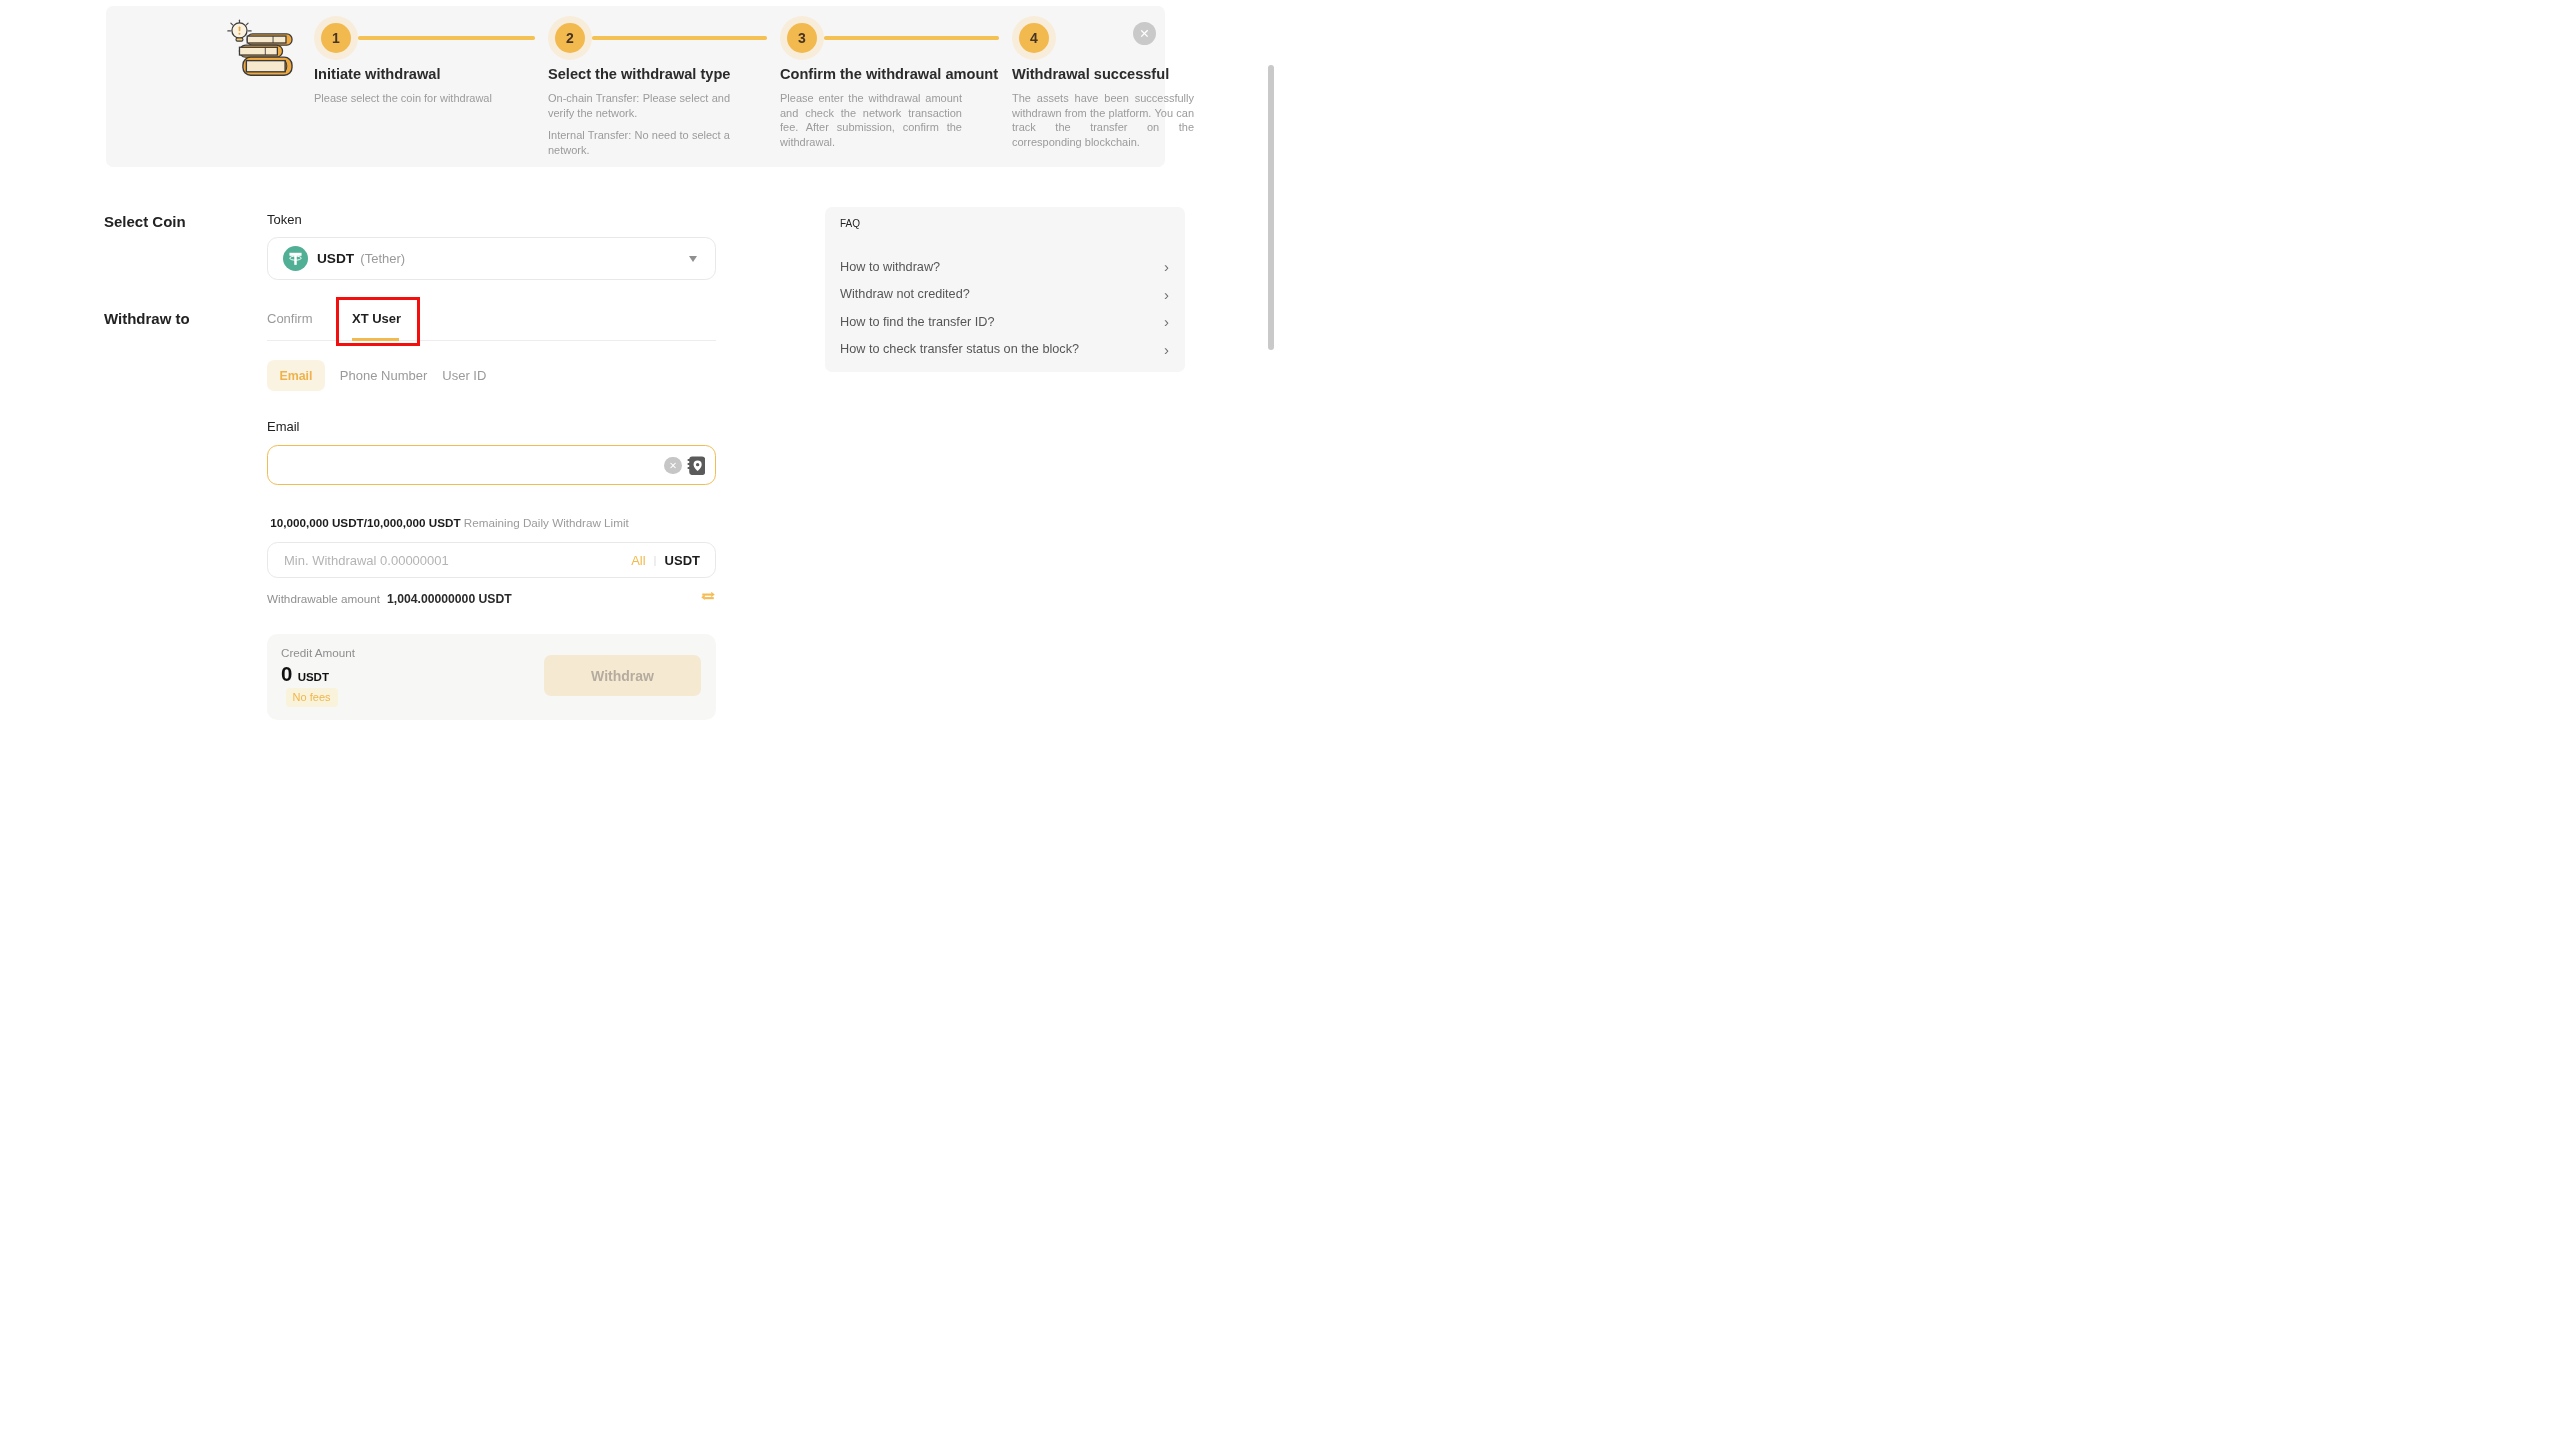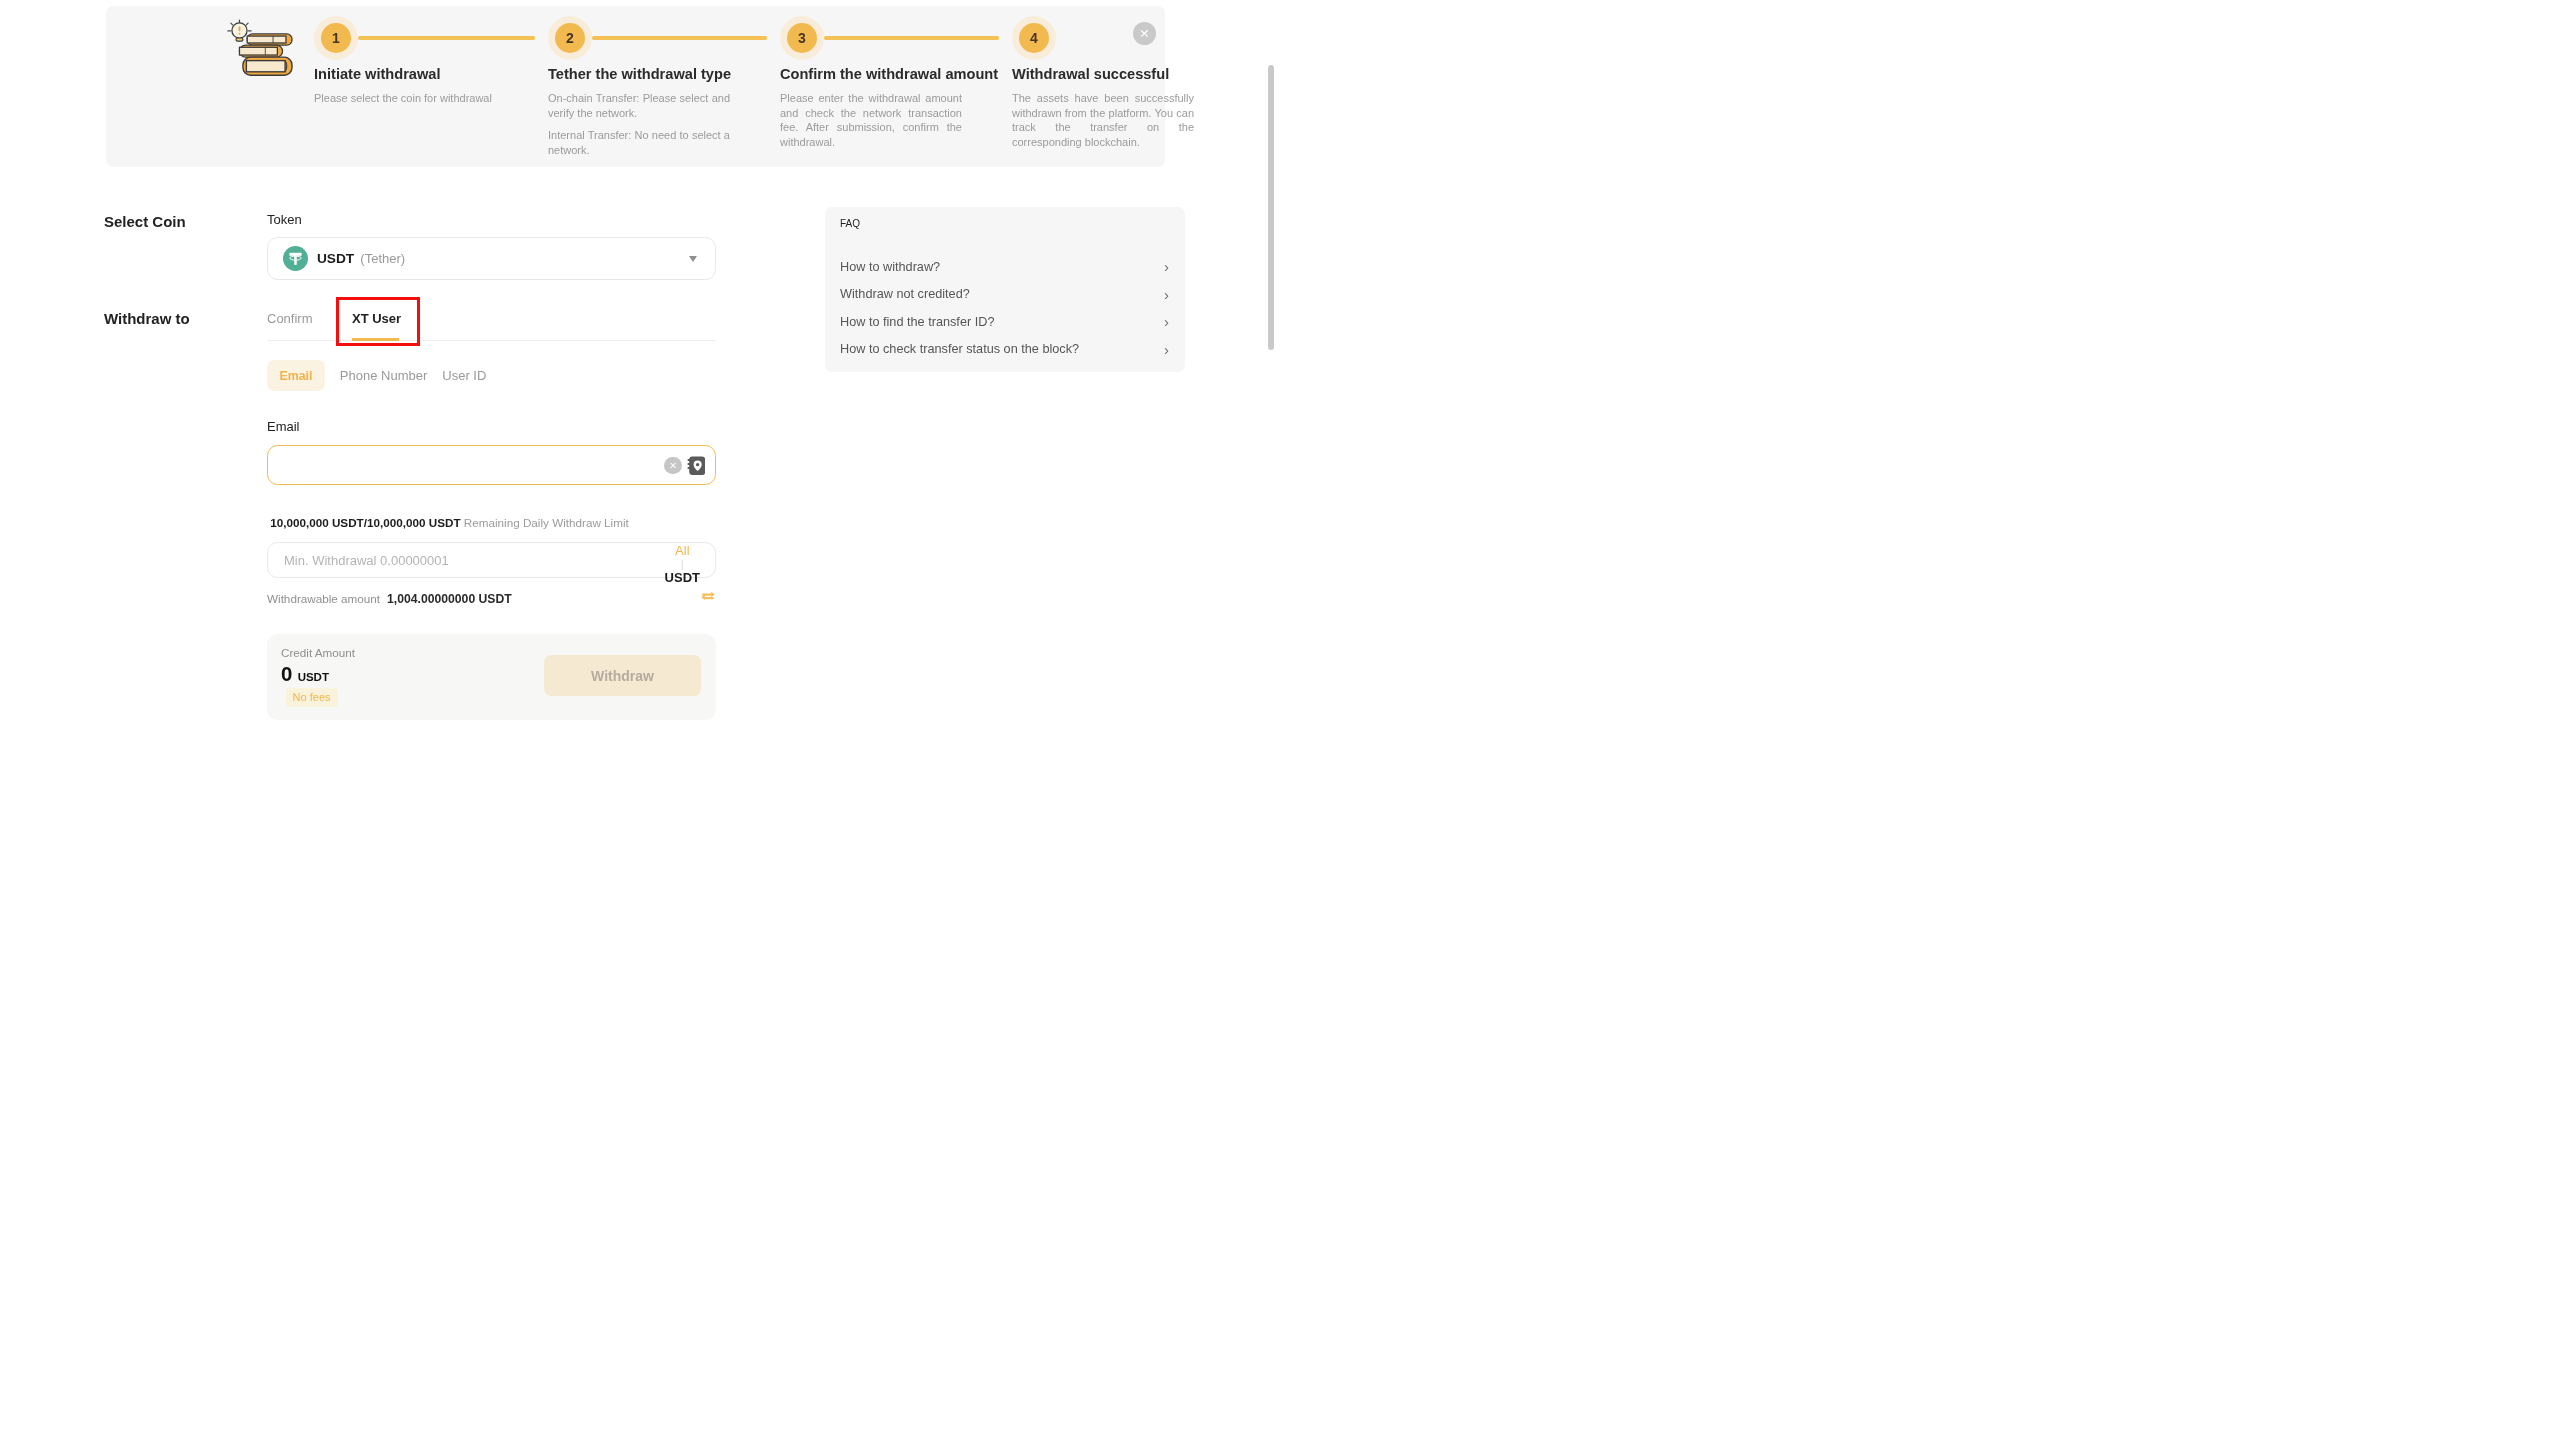--- a/index.html
+++ b/index.html
@@ -77,21 +77,21 @@
   .quantity-label { position:absolute; left:267px; top:514px; font-size:13px; color:#222222;margin-top:34px; }
   .withdraw-limit { position:absolute; right:560px; top:516px; width:531px; text-align:center;
     font-size:11.7px; right:auto; left:184px; width:531px; }
   .limit-strong { font-weight:bold; color:#1c1c1c; }
   .limit-note { color:#9b9b9b; }
   .quantity-field { position:absolute; left:267px; top:542px; width:449px; height:36px;
     border:0.9px solid #e8e8e8; border-radius:10.6px; background:#ffffff; }
   .quantity-field input { position:absolute; left:16px; top:0; width:319px; height:100%; border:none;
     outline:none; font-size:13px; color:#0f766e; background:transparent; }
   .quantity-field input::placeholder { color:#b4b4b4; opacity:1; }
-  .qty-controls { position:absolute; right:15px; top:0; height:100%; display:flex; align-items:center;flex-direction:column; }
+  .qty-controls { position:absolute; right:15px; top:0; height:100%; display:flex; align-items:center; }
   .all-button { font-size:13px; color:#f2b94f; cursor:pointer; }
   .qty-divider { margin:0 8px; color:#dcdcdc; font-size:11.5px; }
   .qty-unit { font-size:13px; font-weight:bold; color:#1c1c1c; }
 
   .withdrawable-row { position:absolute; left:267px; top:592px; font-size:11.7px; color:#909090; }
   .withdrawable-value { margin-left:7px; font-size:12.2px; font-weight:bold; color:#2a2a2a; }
   .convert-button { position:absolute; left:700px; top:588px; width:16px; height:16px; cursor:pointer; }
 
   
   .credit-card { position:absolute; left:267px; top:634px; width:449px; height:86px;
@@ -173,21 +173,21 @@
       </div>
       <div class="step-title">Initiate withdrawal</div>
       <div class="step-desc one-line">Please select the coin for withdrawal</div>
     </div>
 
     <div class="step step-2">
       <div class="step-badge">
         <div class="step-halo"></div>
         <div class="step-circle">2</div>
       </div>
-      <div class="step-title">Tether the withdrawal type</div>
+      <div class="step-title">Select the withdrawal type</div>
       <div class="step-desc">
         <p>On-chain Transfer: Please select and verify the network.</p>
         <p>Internal Transfer: No need to select a network.</p>
       </div>
     </div>
 
     <div class="step step-3">
       <div class="step-badge">
         <div class="step-halo"></div>
         <div class="step-circle">3</div>

